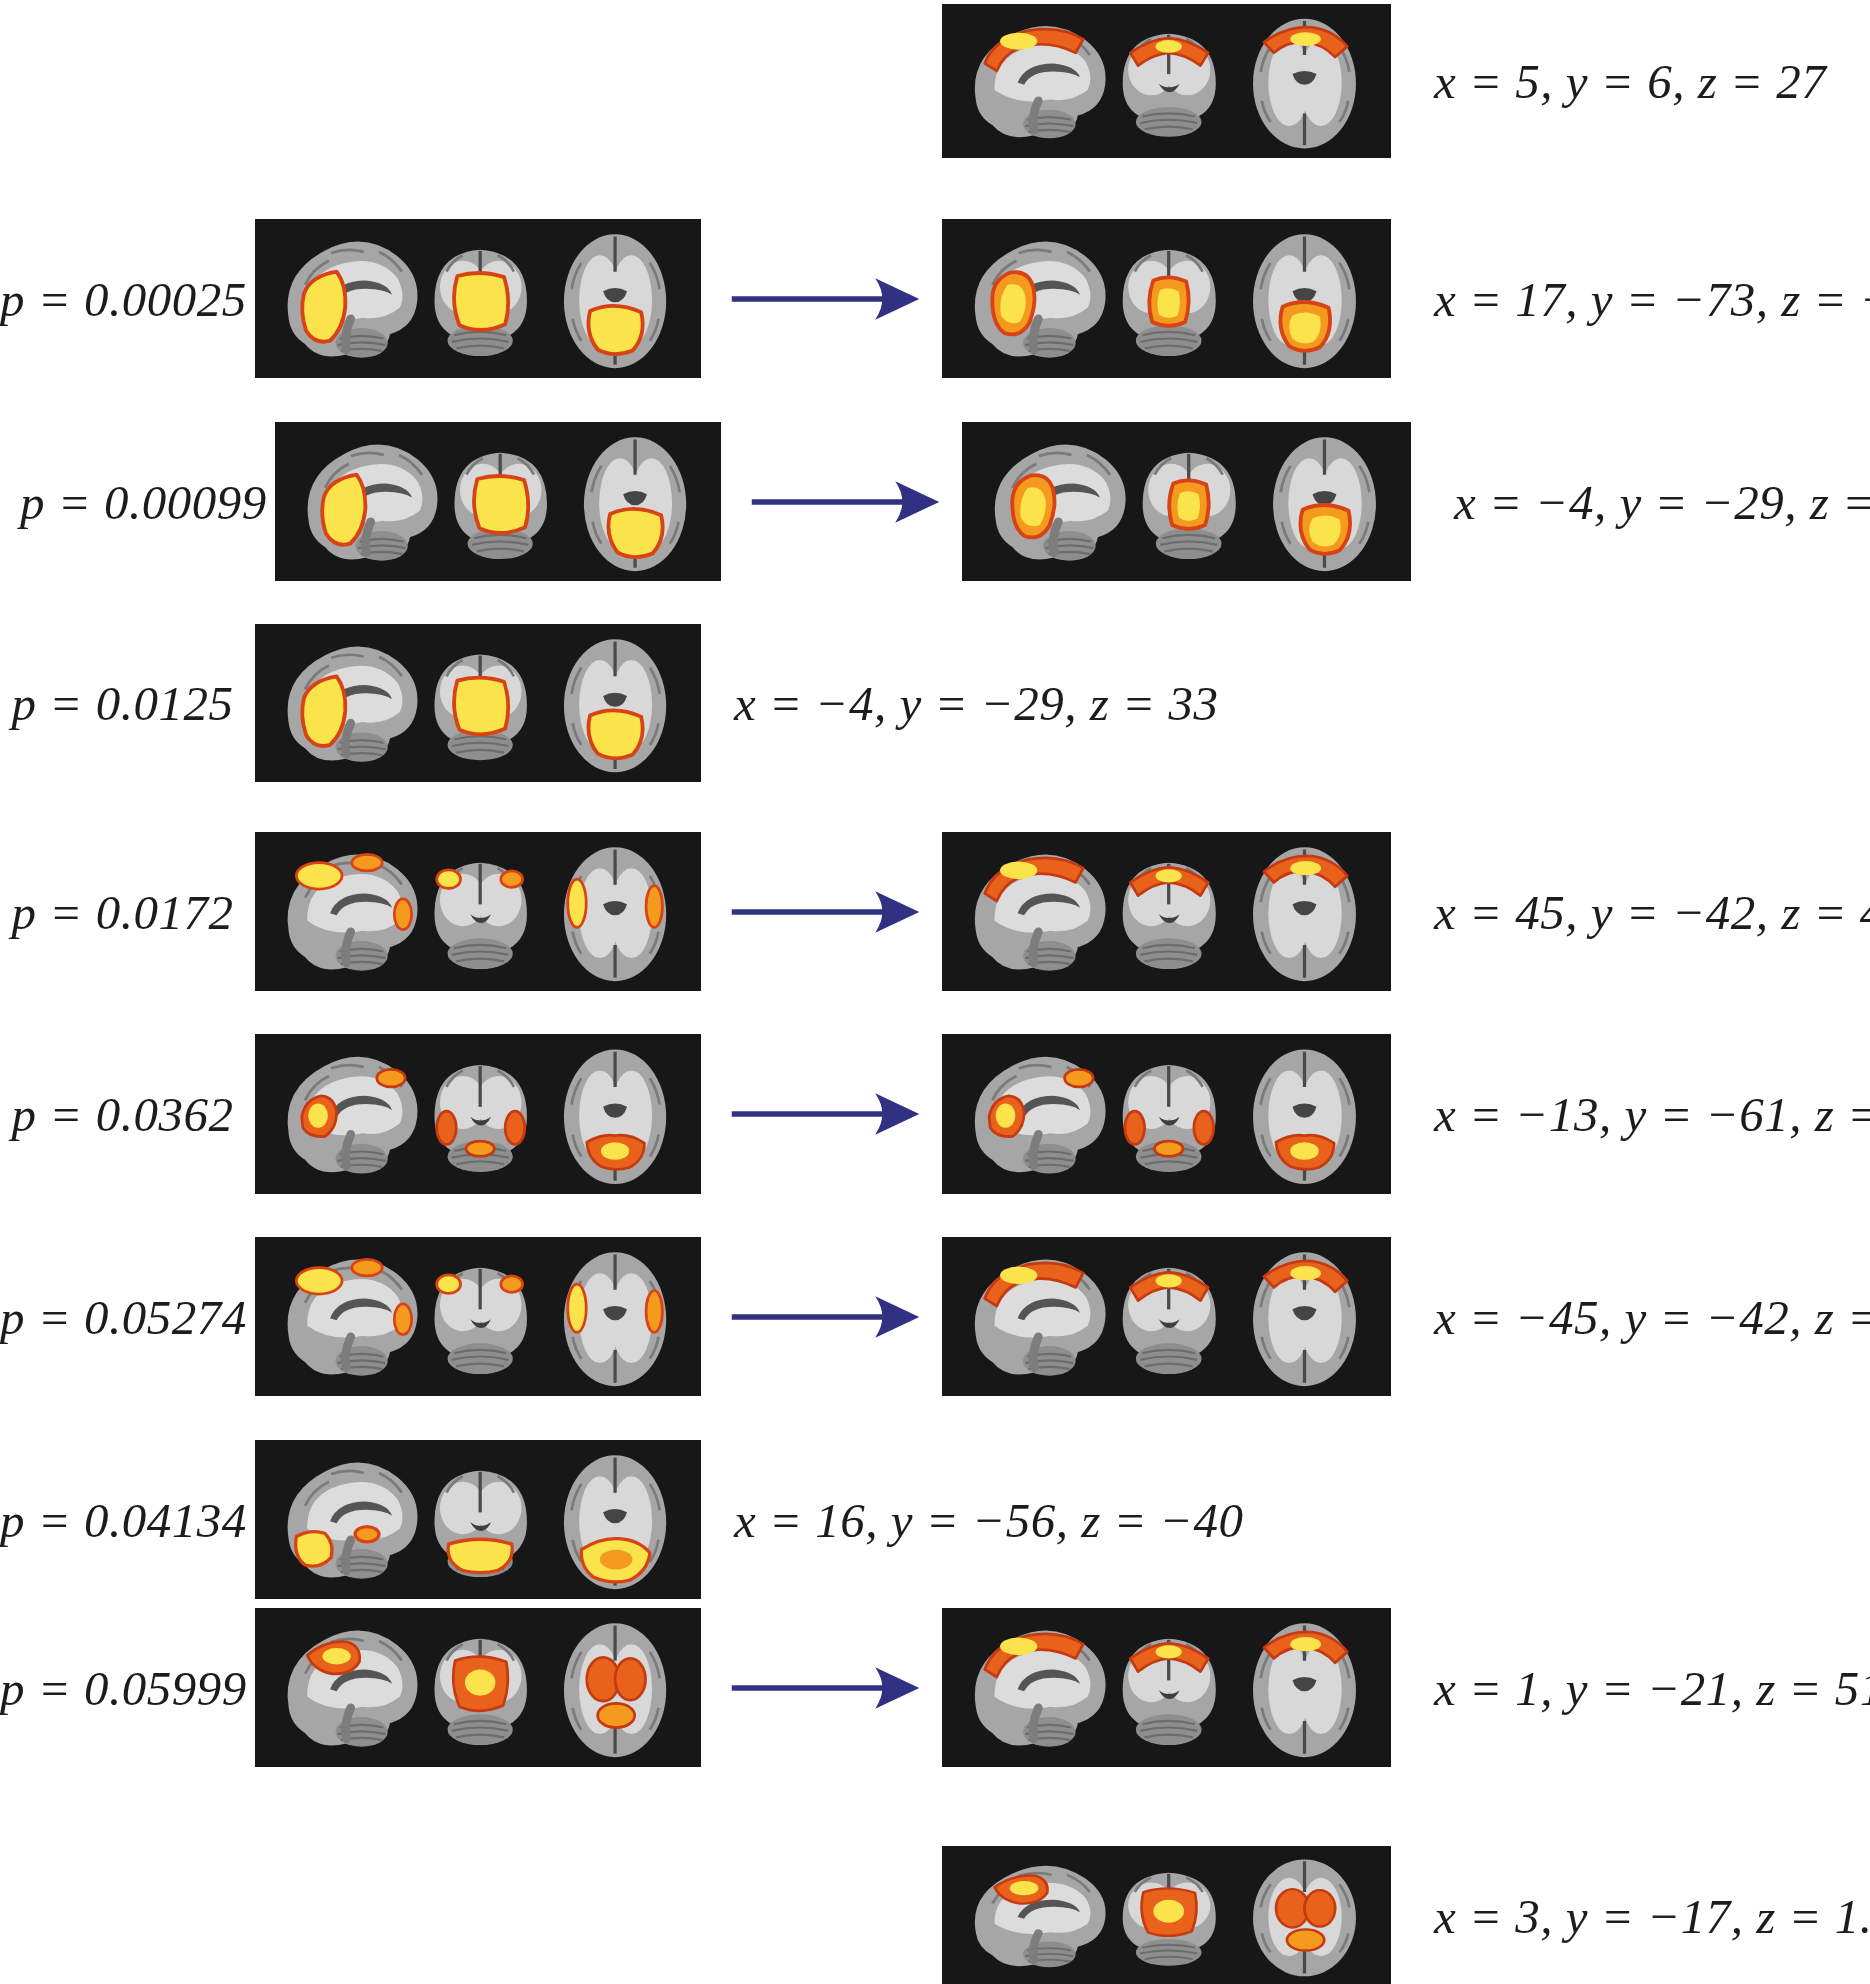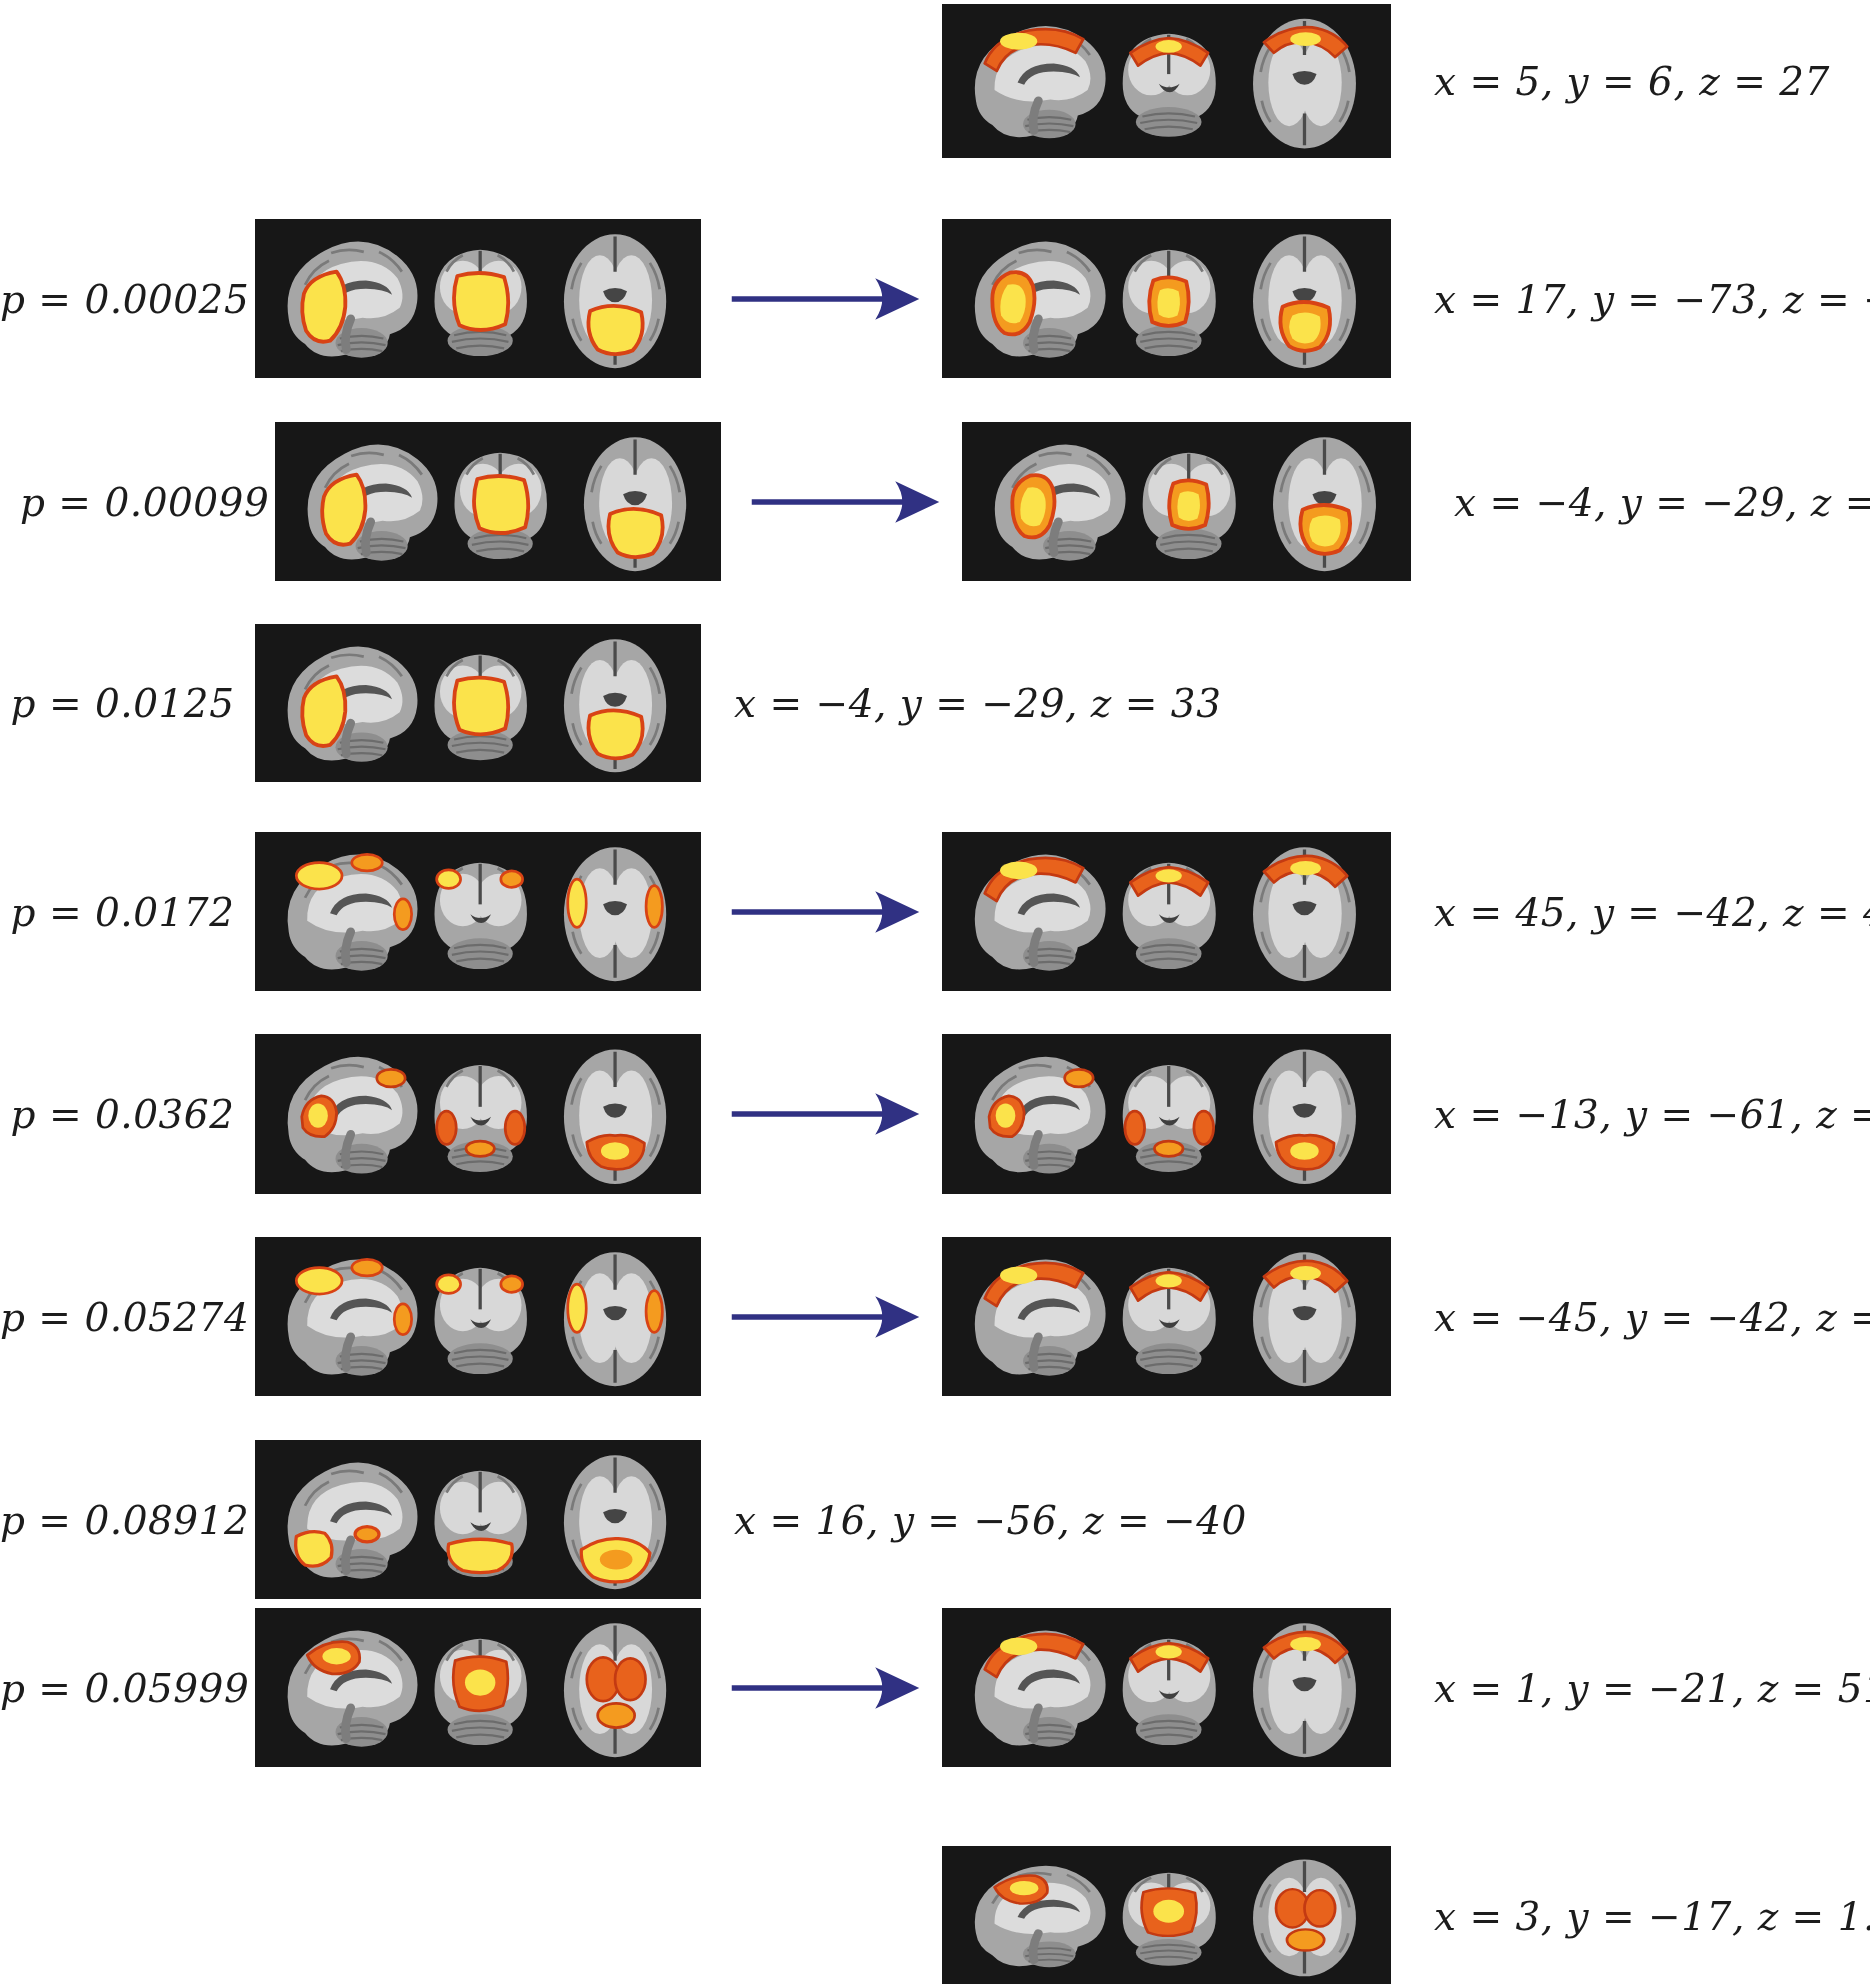--- a/index.html
+++ b/index.html
@@ -1,19 +1,19 @@
 <!DOCTYPE html>
 <html style="font-size:8.8px"><head>
 <meta charset="utf-8">
 <style>
   html,body{margin:0;padding:0;background:#ffffff;}
   body{width:1871px;height:1985px;position:relative;font-family:"DejaVu Serif",serif;overflow:hidden;}
   .fig{position:absolute;left:0;top:0;width:1871px;height:1985px;}
   .row{position:absolute;left:0;width:1871px;}
-  .math{font-style:italic;font-size:39px;color:#1c1c1c;white-space:nowrap;letter-spacing:0.5px;}
+  .math{font-style:italic;font-size:49px;color:#1c1c1c;white-space:nowrap;letter-spacing:0.5px;font-family:Liberation Serif, serif;}
   .plabel{position:absolute;left:0;top:50%;transform:translateY(-50%);width:245px;text-align:center;}
   .panel{position:absolute;top:0;height:100%;display:block;}
   .panel.left{left:255px;width:446px;}
   .panel.right{left:942px;width:449px;}
   .arrow{position:absolute;left:731px;top:50%;transform:translateY(-50%);width:189px;height:50px;}
   .coords{position:absolute;left:1434px;top:50%;transform:translateY(-50%);}
   .coords.inline{left:734px;}
   .defs{position:absolute;width:0;height:0;overflow:hidden;}
 </style>
 </head>
@@ -218,21 +218,21 @@
         <use href="#arrow-shape"></use>
       </svg>
     <svg class="panel right" viewBox="0 0 820 290" preserveAspectRatio="none">
         <use href="#anat"></use>
         <use href="#act-c"></use>
       </svg>
     <span class="coords math">x = −45, y = −42, z = 47</span>
   </section>
 
   <section class="row" style="top:1440px;height:159px;">
-    <span class="plabel math">p = 0.08912</span>
+    <span class="plabel math">p = 0.04134</span>
     <svg class="panel left" viewBox="0 0 820 290" preserveAspectRatio="none">
         <use href="#anat"></use>
         <use href="#act-e"></use>
       </svg>
     <span class="coords inline math">x = 16, y = −56, z = −40</span>
   </section>
 
   <section class="row" style="top:1608px;height:159px;padding-left:16px;">
     <span class="plabel math">p = 0.05999</span>
     <svg class="panel left" viewBox="0 0 820 290" preserveAspectRatio="none">

